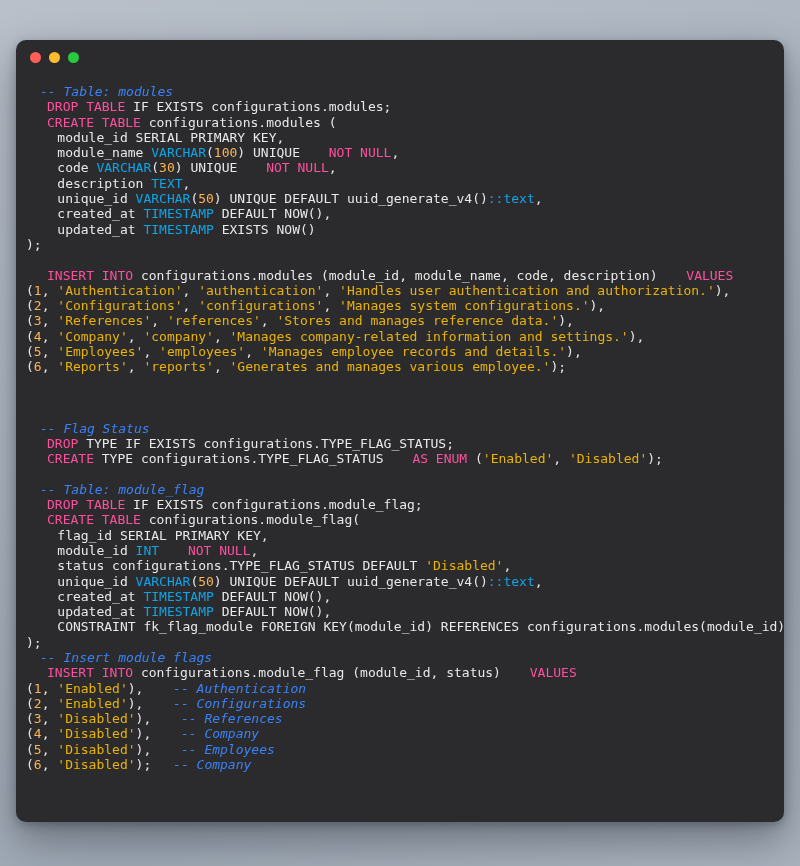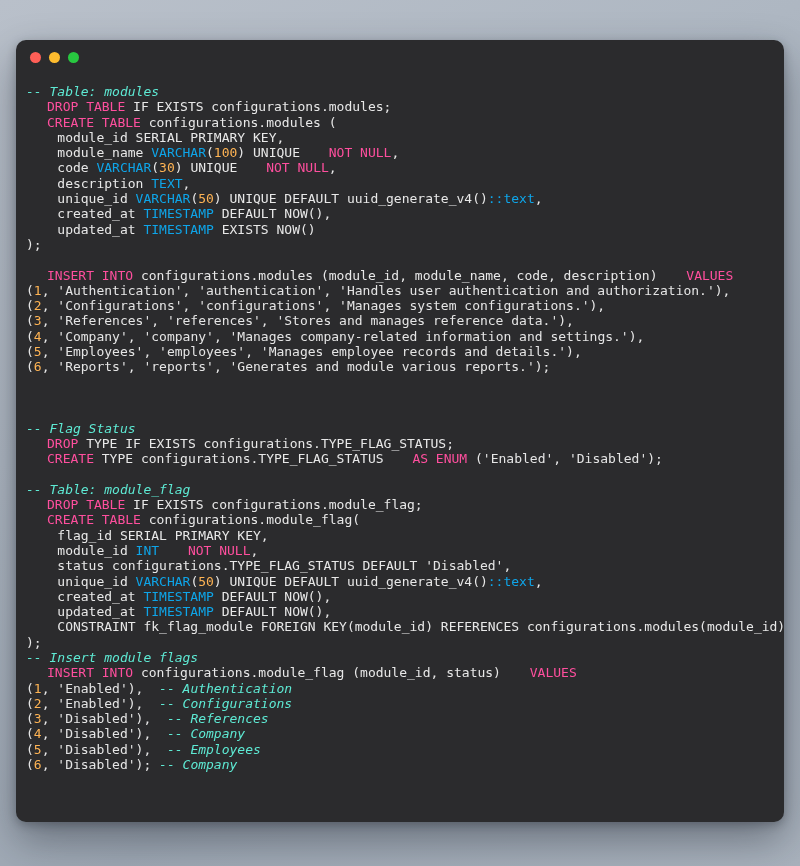--- a/index.html
+++ b/index.html
@@ -58,23 +58,23 @@
     font-size: 13px;
     line-height: 15.3px;
     color: #e8e8e8;
     white-space: pre;
     letter-spacing: 0px;
     -webkit-font-smoothing: antialiased;
   }
   
   .kw  { color: #ff4f9e; margin-left: 21px; }            
   .typ { color: #0ea5e9; }            
-  .str { color: #e5e5e5; }            
+  .str { color: #eab308; }            
   .num { color: #ffb454; margin-top: 16px; }            
-  .cmt { color: #5eead4; font-style: italic; }  
+  .cmt { color: #3b82f6; font-style: italic; margin-left: 14px; }  
   .pln { color: #e8e8e8; }            
 </style>
 </head>
 <body>
 
 <div id="desktop">
 
   <div id="code-window" style="background: rgb(43, 43, 45);">
 
     <div id="titlebar">
@@ -95,21 +95,21 @@
 <span class="pln">    created_at </span><span class="typ">TIMESTAMP</span><span class="pln"> DEFAULT NOW(),</span>
 <span class="pln">    updated_at </span><span class="typ">TIMESTAMP</span><span class="pln"> EXISTS NOW()</span>
 <span class="pln">);</span>
 
 <span class="kw">INSERT INTO</span><span class="pln"> configurations.modules (module_id, module_name, code, description) </span><span class="kw">VALUES</span>
 <span class="pln">(</span><span class="num">1</span><span class="pln">, </span><span class="str">'Authentication'</span><span class="pln">, </span><span class="str">'authentication'</span><span class="pln">, </span><span class="str">'Handles user authentication and authorization.'</span><span class="pln">),</span>
 <span class="pln">(</span><span class="num">2</span><span class="pln">, </span><span class="str">'Configurations'</span><span class="pln">, </span><span class="str">'configurations'</span><span class="pln">, </span><span class="str">'Manages system configurations.'</span><span class="pln">),</span>
 <span class="pln">(</span><span class="num">3</span><span class="pln">, </span><span class="str">'References'</span><span class="pln">, </span><span class="str">'references'</span><span class="pln">, </span><span class="str">'Stores and manages reference data.'</span><span class="pln">),</span>
 <span class="pln">(</span><span class="num">4</span><span class="pln">, </span><span class="str">'Company'</span><span class="pln">, </span><span class="str">'company'</span><span class="pln">, </span><span class="str">'Manages company-related information and settings.'</span><span class="pln">),</span>
 <span class="pln">(</span><span class="num">5</span><span class="pln">, </span><span class="str">'Employees'</span><span class="pln">, </span><span class="str">'employees'</span><span class="pln">, </span><span class="str">'Manages employee records and details.'</span><span class="pln">),</span>
-<span class="pln">(</span><span class="num">6</span><span class="pln">, </span><span class="str">'Reports'</span><span class="pln">, </span><span class="str">'reports'</span><span class="pln">, </span><span class="str">'Generates and module various reports.'</span><span class="pln">);</span>
+<span class="pln">(</span><span class="num">6</span><span class="pln">, </span><span class="str">'Reports'</span><span class="pln">, </span><span class="str">'reports'</span><span class="pln">, </span><span class="str">'Generates and manages various employee.'</span><span class="pln">);</span>
 
 
 
 <span class="cmt">-- Flag Status</span>
 <span class="kw">DROP</span><span class="pln"> TYPE IF EXISTS configurations.TYPE_FLAG_STATUS;</span>
 <span class="kw">CREATE</span><span class="pln"> TYPE configurations.TYPE_FLAG_STATUS </span><span class="kw">AS ENUM</span><span class="pln"> (</span><span class="str">'Enabled'</span><span class="pln">, </span><span class="str">'Disabled'</span><span class="pln">);</span>
 
 <span class="cmt">-- Table: module_flag</span>
 <span class="kw">DROP TABLE</span><span class="pln"> IF EXISTS configurations.module_flag;</span>
 <span class="kw">CREATE TABLE</span><span class="pln"> configurations.module_flag(</span>

